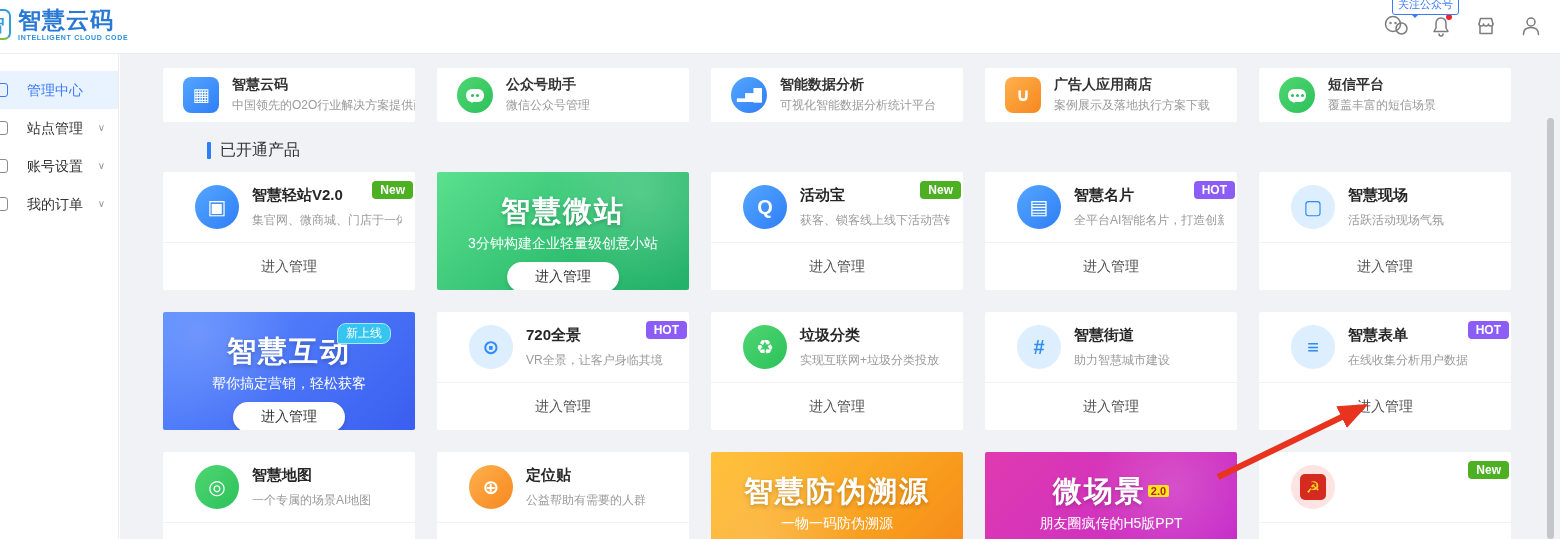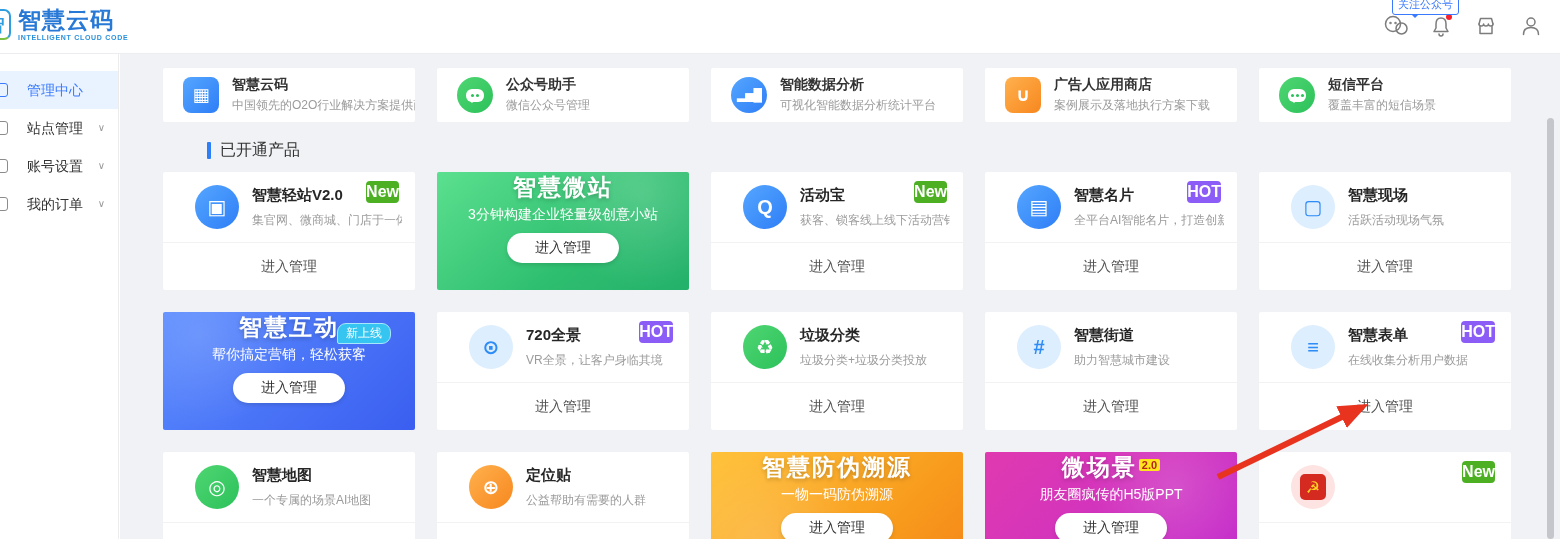--- a/index.html
+++ b/index.html
@@ -71,35 +71,35 @@
            border-bottom:1px solid #f2f2f2; }
   .gicon { width:44px; height:44px; border-radius:50%; flex:none; margin-right:13px;
            display:flex; align-items:center; justify-content:center; color:#fff; font-size:20px; font-weight:700; }
   .g-lblue { background:#ddeefe; color:#2e8cf7; }
   .g-pink  { background:#fde3e2; }
   .party   { width:26px; height:26px; background:#d42a1f; border-radius:5px; color:#ffd426;
              display:flex; align-items:center; justify-content:center; font-size:16px; }
   .p-title { font-size:15px; font-weight:700; color:#262626; white-space:nowrap; }
   .p-desc  { font-size:12px; color:#9b9b9b; margin-top:7px; white-space:nowrap; overflow:hidden; max-width:150px; }
   .pfoot { height:46px; line-height:46px; text-align:center; font-size:14px; color:#515151; cursor:pointer; }
-  .badge { position:absolute; top:9px; right:16px; font-size:16px; font-weight:700; color:#fff;
-           padding:2px 0; border-radius:4px; z-index:2; }
+  .badge { position:absolute; top:9px; right:2px; font-size:12px; font-weight:700; color:#fff;
+           padding:2px 8px; border-radius:4px; z-index:2; }
   .badge.new { background:#4cb022; }
   .badge.hot { background:#8b5cf6; }
   
   .bcard { border-radius:2px; position:relative; overflow:hidden; cursor:pointer; text-align:center; }
   .banner-green   { background:radial-gradient(circle at 82% 18%,rgba(255,255,255,.18),transparent 42%),
                     linear-gradient(140deg,#5be08f 0%,#2fbf70 60%,#23b06a 100%); }
   .banner-blue    { background:radial-gradient(circle at 15% 20%,rgba(255,255,255,.14),transparent 40%),
                     linear-gradient(135deg,#5b8cff 0%,#3a5ef0 100%); }
   .banner-orange  { background:radial-gradient(circle at 20% 80%,rgba(255,255,255,.16),transparent 45%),
                     linear-gradient(135deg,#ffc23a 0%,#f89a1c 70%,#f4871a 100%); }
   .banner-magenta { background:radial-gradient(circle at 75% 30%,rgba(255,255,255,.15),transparent 40%),
                     linear-gradient(135deg,#e03ab0 0%,#c32ccc 100%); }
-  .b-title { font-size:23px; font-weight:700; color:#fff; margin-top:0; letter-spacing:2px;
+  .b-title { font-size:29px; font-weight:700; color:#fff; margin-top:20px; letter-spacing:2px;
              text-shadow:0 2px 4px rgba(0,0,0,.22); display:inline-block;font-family:Liberation Mono, monospace; }
   .b-sub { font-size:14px; color:#fff; margin-top:3px; }
   .b-btn { display:block; margin:9px auto 0; width:112px; height:30px; border-radius:15px;
            background:#fff; border:none; font-size:14px; color:#333; cursor:pointer;
            font-family:inherit; box-shadow:0 2px 4px rgba(0,0,0,.12); }
   .badge-launch { position:absolute; top:11px; right:24px; background:#35c5f0; color:#fff; font-size:12px;
                   padding:1px 8px; border-radius:9px 9px 9px 2px; border:1px solid #a8e7fb; }
   .badge-ver { display:inline-block; background:#ffe61c; color:#b5231c; font-size:11px; font-weight:700;
                padding:0 3px; border-radius:2px; vertical-align:super; margin-left:2px; text-shadow:none; }
   
@@ -321,21 +321,21 @@
       <div class="pfoot">进入管理</div>
     </div>
 
     <div class="pcard">
       <div class="pbody">
         <div class="gicon ic-green">
             <span>♻</span>
           </div>
         <div>
             <div class="p-title">垃圾分类</div>
-             <div class="p-desc">垃圾分类+垃圾分类投放</div>
+             <div class="p-desc">实现互联网+垃圾分类投放</div>
           </div>
       </div>
       <div class="pfoot">进入管理</div>
     </div>
 
     <div class="pcard">
       <div class="pbody">
         <div class="gicon g-lblue">
             <span>#</span>
           </div>

